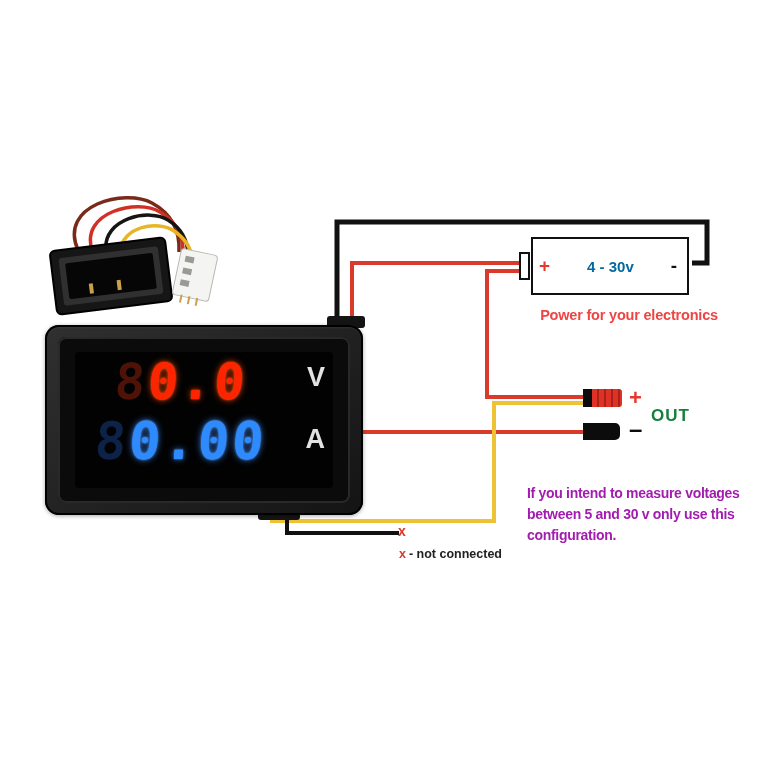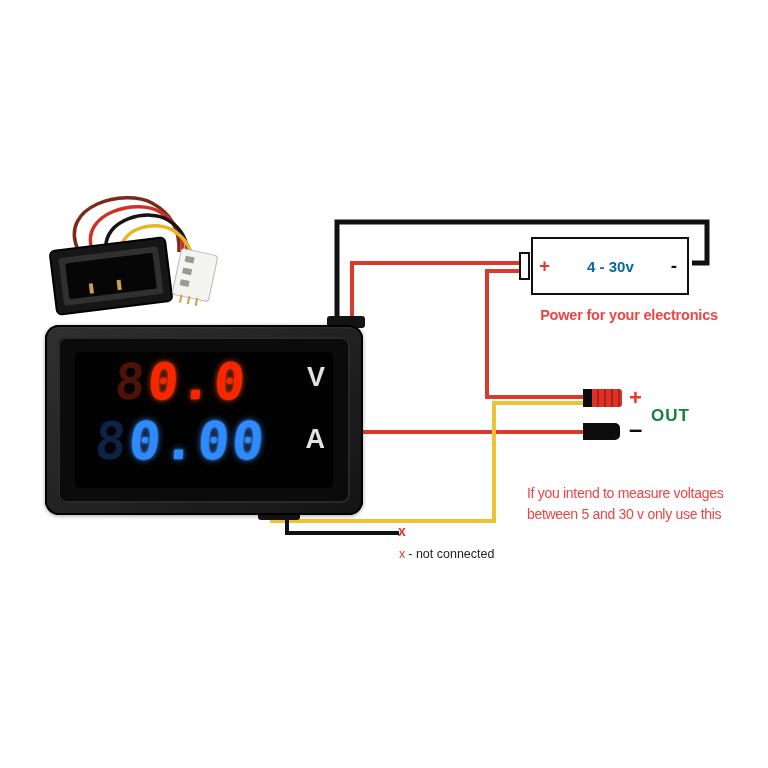--- a/index.html
+++ b/index.html
@@ -59,26 +59,26 @@
   .plug-plus .cap{width:9px;height:18px;background:#0c0c0c;}
   .plug-plus .body{width:30px;height:18px;border-radius:0 3px 3px 0;
                    background:repeating-linear-gradient(90deg,#de3226 0 5px,#a8221a 5px 7px);}
   .out-plus-sign{position:absolute;left:629px;top:385px;color:#e23b2e;font-size:22px;font-weight:bold;}
   .plug-minus{position:absolute;left:583px;top:423px;width:37px;height:17px;background:#0c0c0c;
               border-radius:0 5px 5px 0;}
   .out-minus-sign{position:absolute;left:629px;top:415px;color:#0c0c0c;font-size:24px;font-weight:bold;}
   .out-label{position:absolute;left:651px;top:406px;font-size:17px;font-weight:bold;color:#15803d;letter-spacing:1px;}
 
   
-  .note{position:absolute;left:527px;top:483px;font-size:14px;font-weight:normal;color:#ef4444;
+  .note{position:absolute;left:527px;top:483px;font-size:14px;font-weight:bold;color:#a21caf;
         line-height:21px;letter-spacing:-0.3px;}
 
   
   .x-marker{position:absolute;left:398px;top:523px;color:#d93a2b;font-weight:bold;font-size:14px;}
-  .nc-label{position:absolute;left:399px;top:547px;font-size:12.5px;font-weight:normal;color:#222;}
+  .nc-label{position:absolute;left:399px;top:547px;font-size:12.5px;font-weight:bold;color:#222;}
   .nc-label .x-red{color:#d93a2b;margin-right:3px;}
 </style>
 </head>
 <body>
 
 <div class="stage">
 
   <svg class="wires" width="768" height="768" viewBox="0 0 768 768">
 
     <path d="M78,250 C 58,205 125,188 152,203 C 172,214 180,232 179,252" fill="none" stroke="#7a2a1a" stroke-width="3.5"></path>
@@ -146,20 +146,21 @@
     <div class="body"></div>
   </div>
   <span class="out-plus-sign">+</span>
   <div class="plug-minus"></div>
   <span class="out-minus-sign">–</span>
   <div class="out-label">OUT</div>
 
   <div class="note">
     <div>If you intend to measure voltages</div>
     <div>between 5 and 30 v only use this</div>
+    <div>configuration.</div>
   </div>
 
   <span class="x-marker">x</span>
   <div class="nc-label">
     <span class="x-red">x</span><span>- not connected</span>
   </div>
 
 </div>
 
 </body></html>

